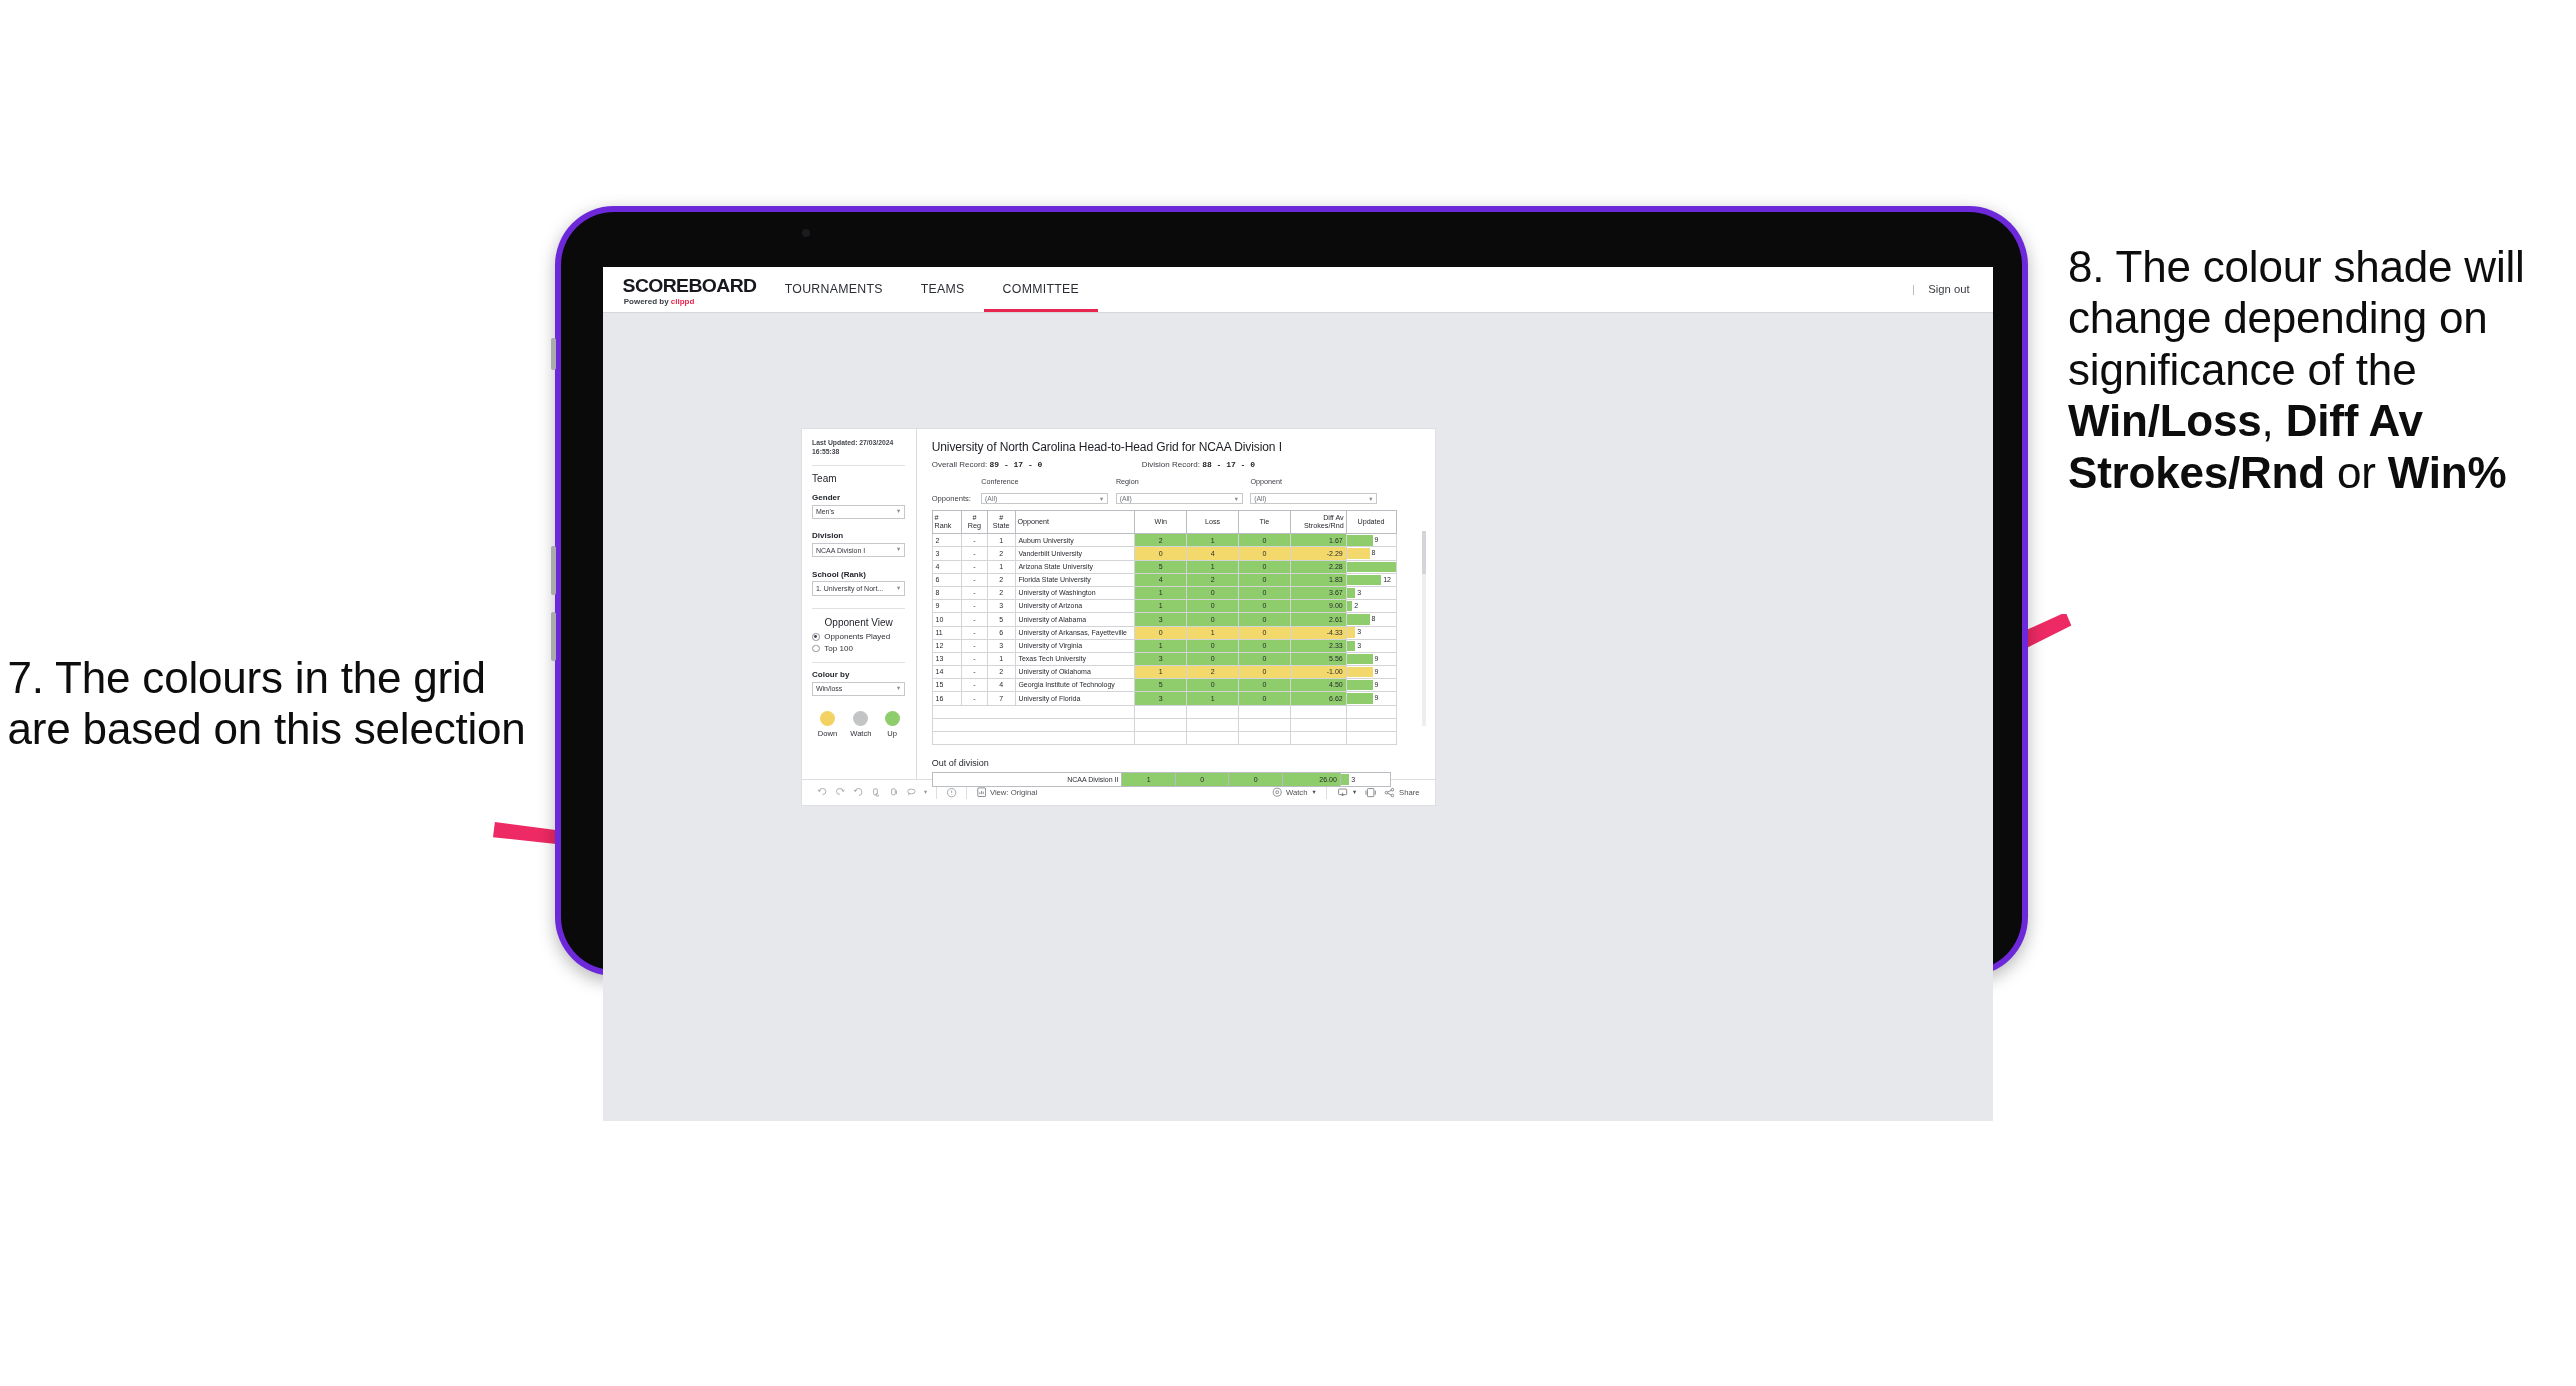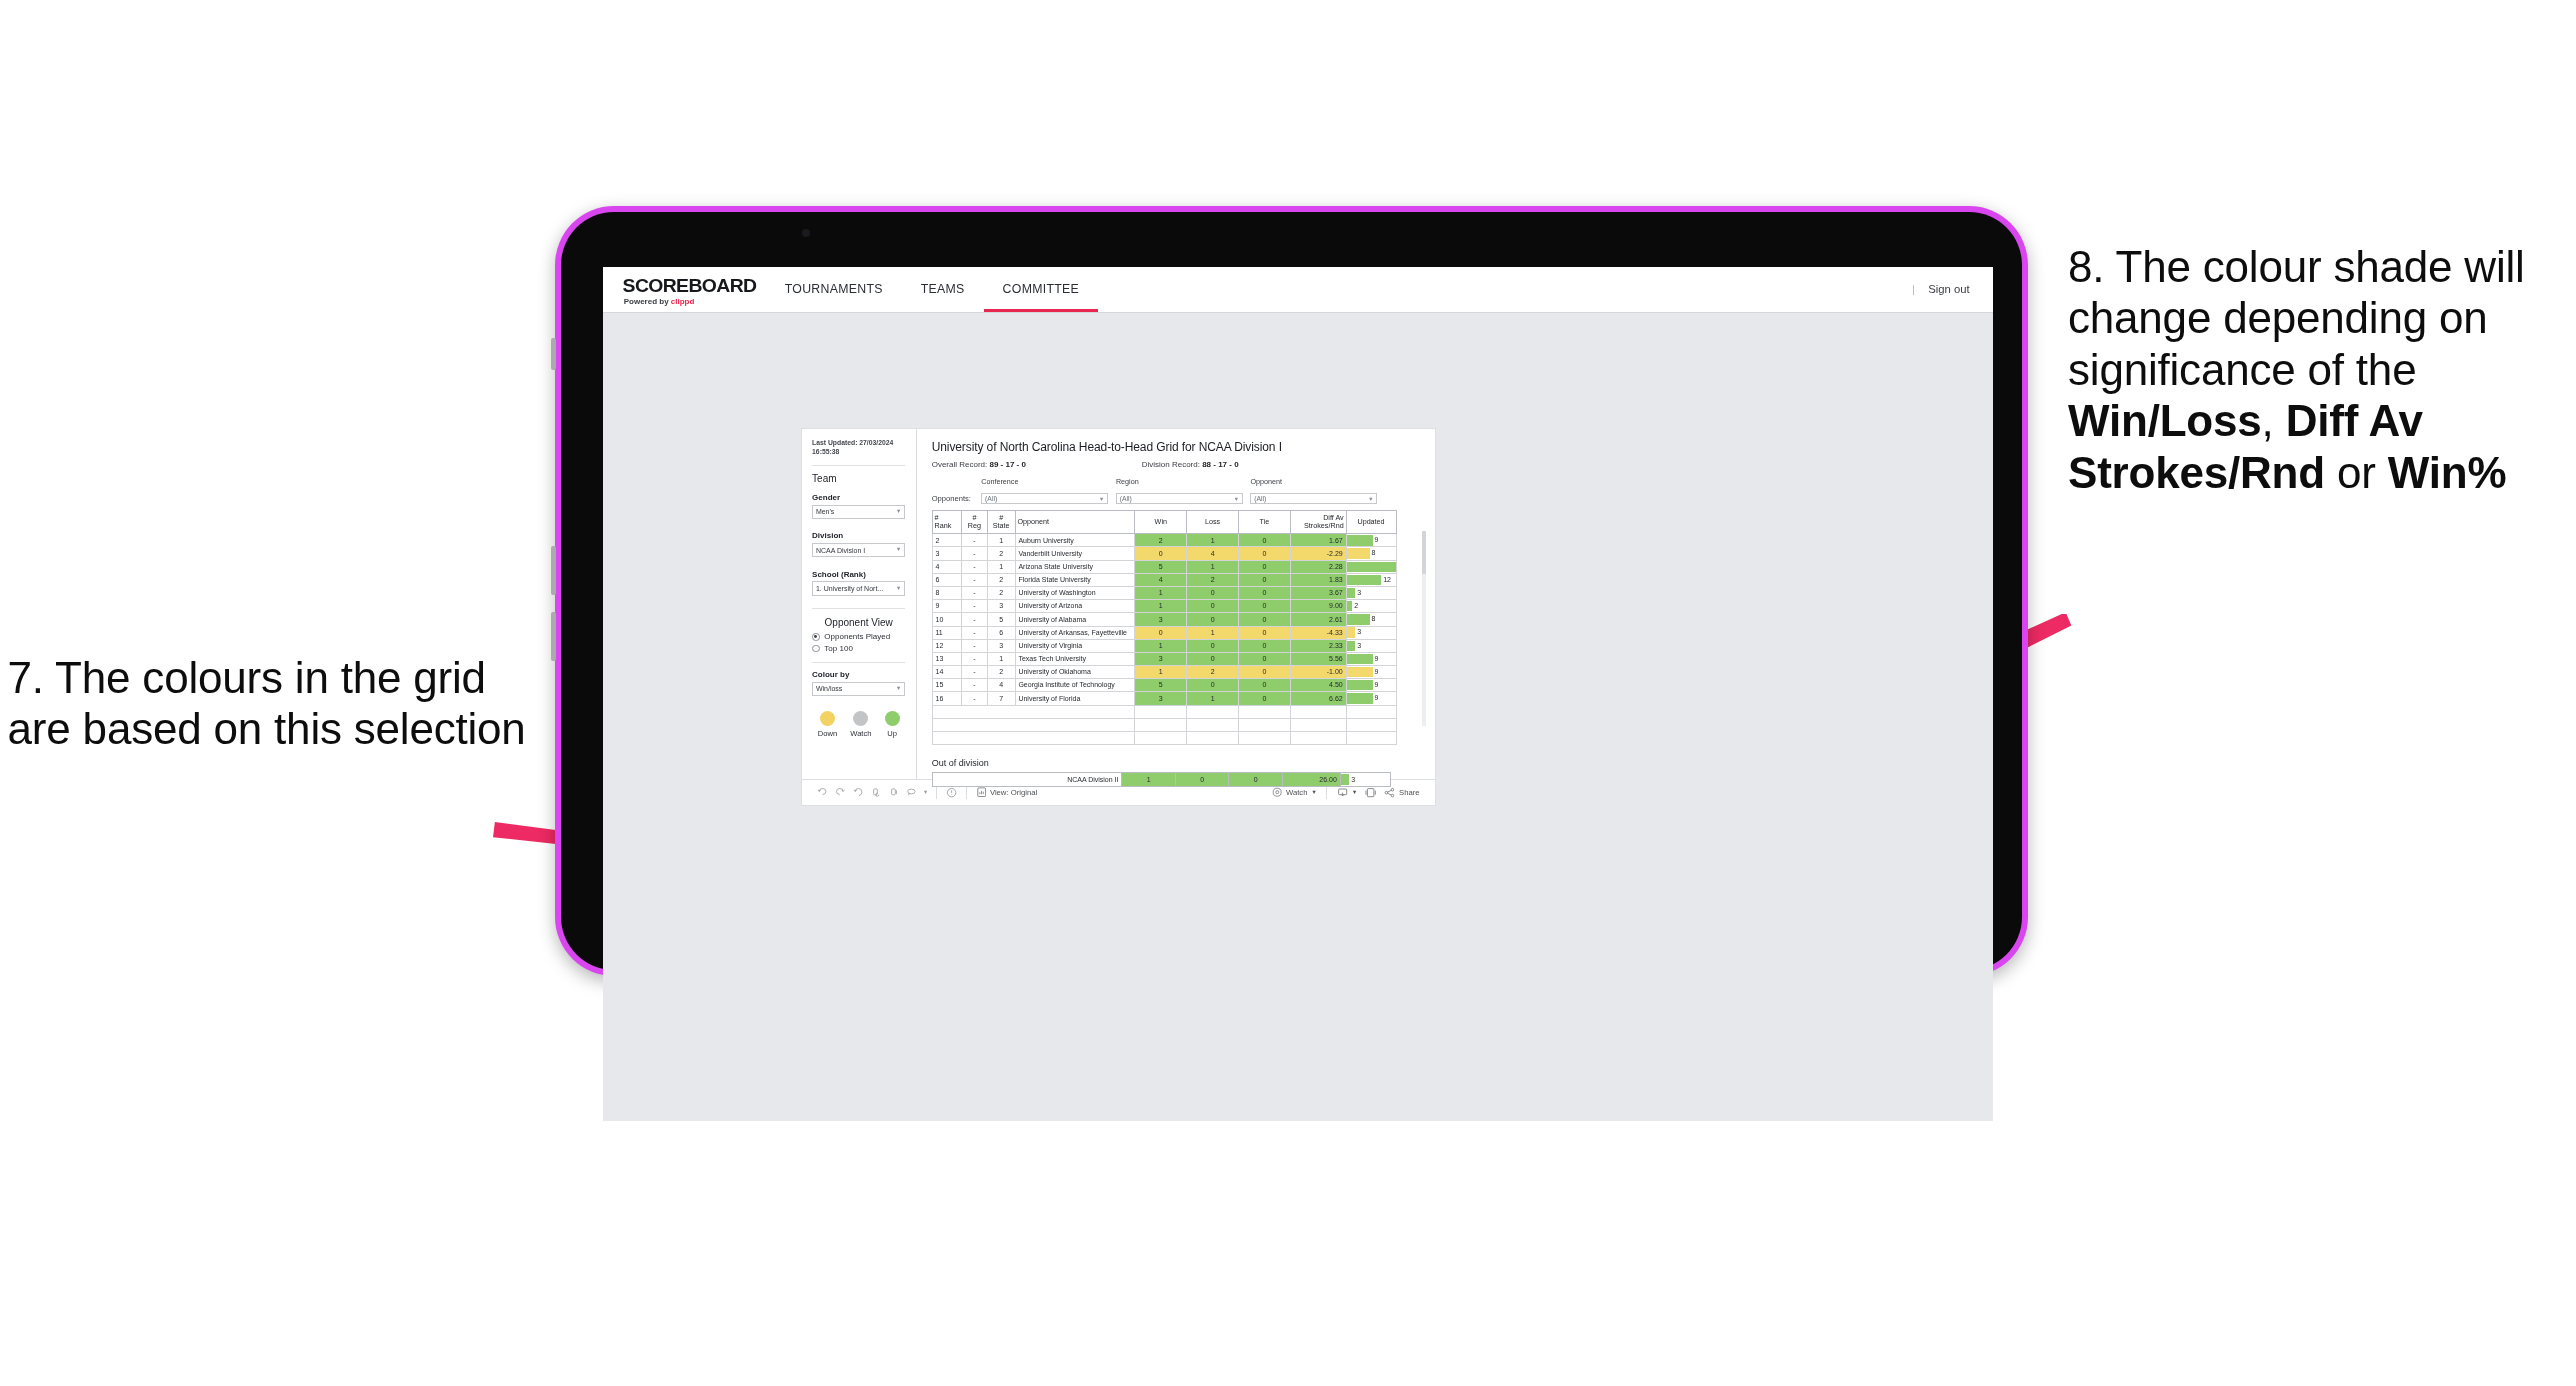--- a/index.html
+++ b/index.html
@@ -25,21 +25,21 @@
   #anno-right{ left:2068px; top:241px; width:515px; }
   .anno b{font-weight:700;}
 
   .arrow{position:absolute;}
 
   
   #tablet{
     position:absolute;
     left:555px; top:206px;
     width:1473px; height:770px;
-    background:#d946ef;
+    background:#6d28d9;
     border-radius:59px;
     box-shadow:0 5.7px 17px rgba(0,0,0,.28);
   }
   #tablet-inner{
     position:absolute;
     left:5.7px; top:5.7px; right:5.7px; bottom:5.7px;
     background:#0a0a0a;
     border-radius:53px;
   }
   .btn-side{
@@ -200,21 +200,21 @@
   #mainpane{
     flex:1;min-width:0;padding:11.3px 13.2px 0 15px;box-sizing:border-box;position:relative;
   }
   #viz-title{
     font-size:12px;color:#1b1e23;letter-spacing:-0.1px;margin-bottom:5.7px;
   }
   #records{
     display:flex;font-size:8px;color:#3a3d43;margin-bottom:8.5px;
   }
   #records .rec{width:210px;}
-  #records .rec b{font-weight:700;color:#1b1e23;}
+  #records .rec b{font-weight:700;color:#1b1e23;font-family:Liberation Mono, monospace;}
   #opp-filters{
     display:flex;align-items:flex-end;gap:7.6px;margin-bottom:5.7px;
   }
   #opp-lbl{font-size:7.6px;color:#3a3d43;padding-bottom:1.9px;width:42px;}
   .ff{display:flex;flex-direction:column;gap:7px;}
   .ff-lbl{font-size:7.2px;color:#3a3d43;}
   .ff-sel{
     width:127px;height:11.3px;border:0.9px solid #c6c8cc;background:#fff;
     display:flex;align-items:center;padding:0 2.8px;box-sizing:border-box;
     font-size:6.8px;color:#6c7076;cursor:pointer;

